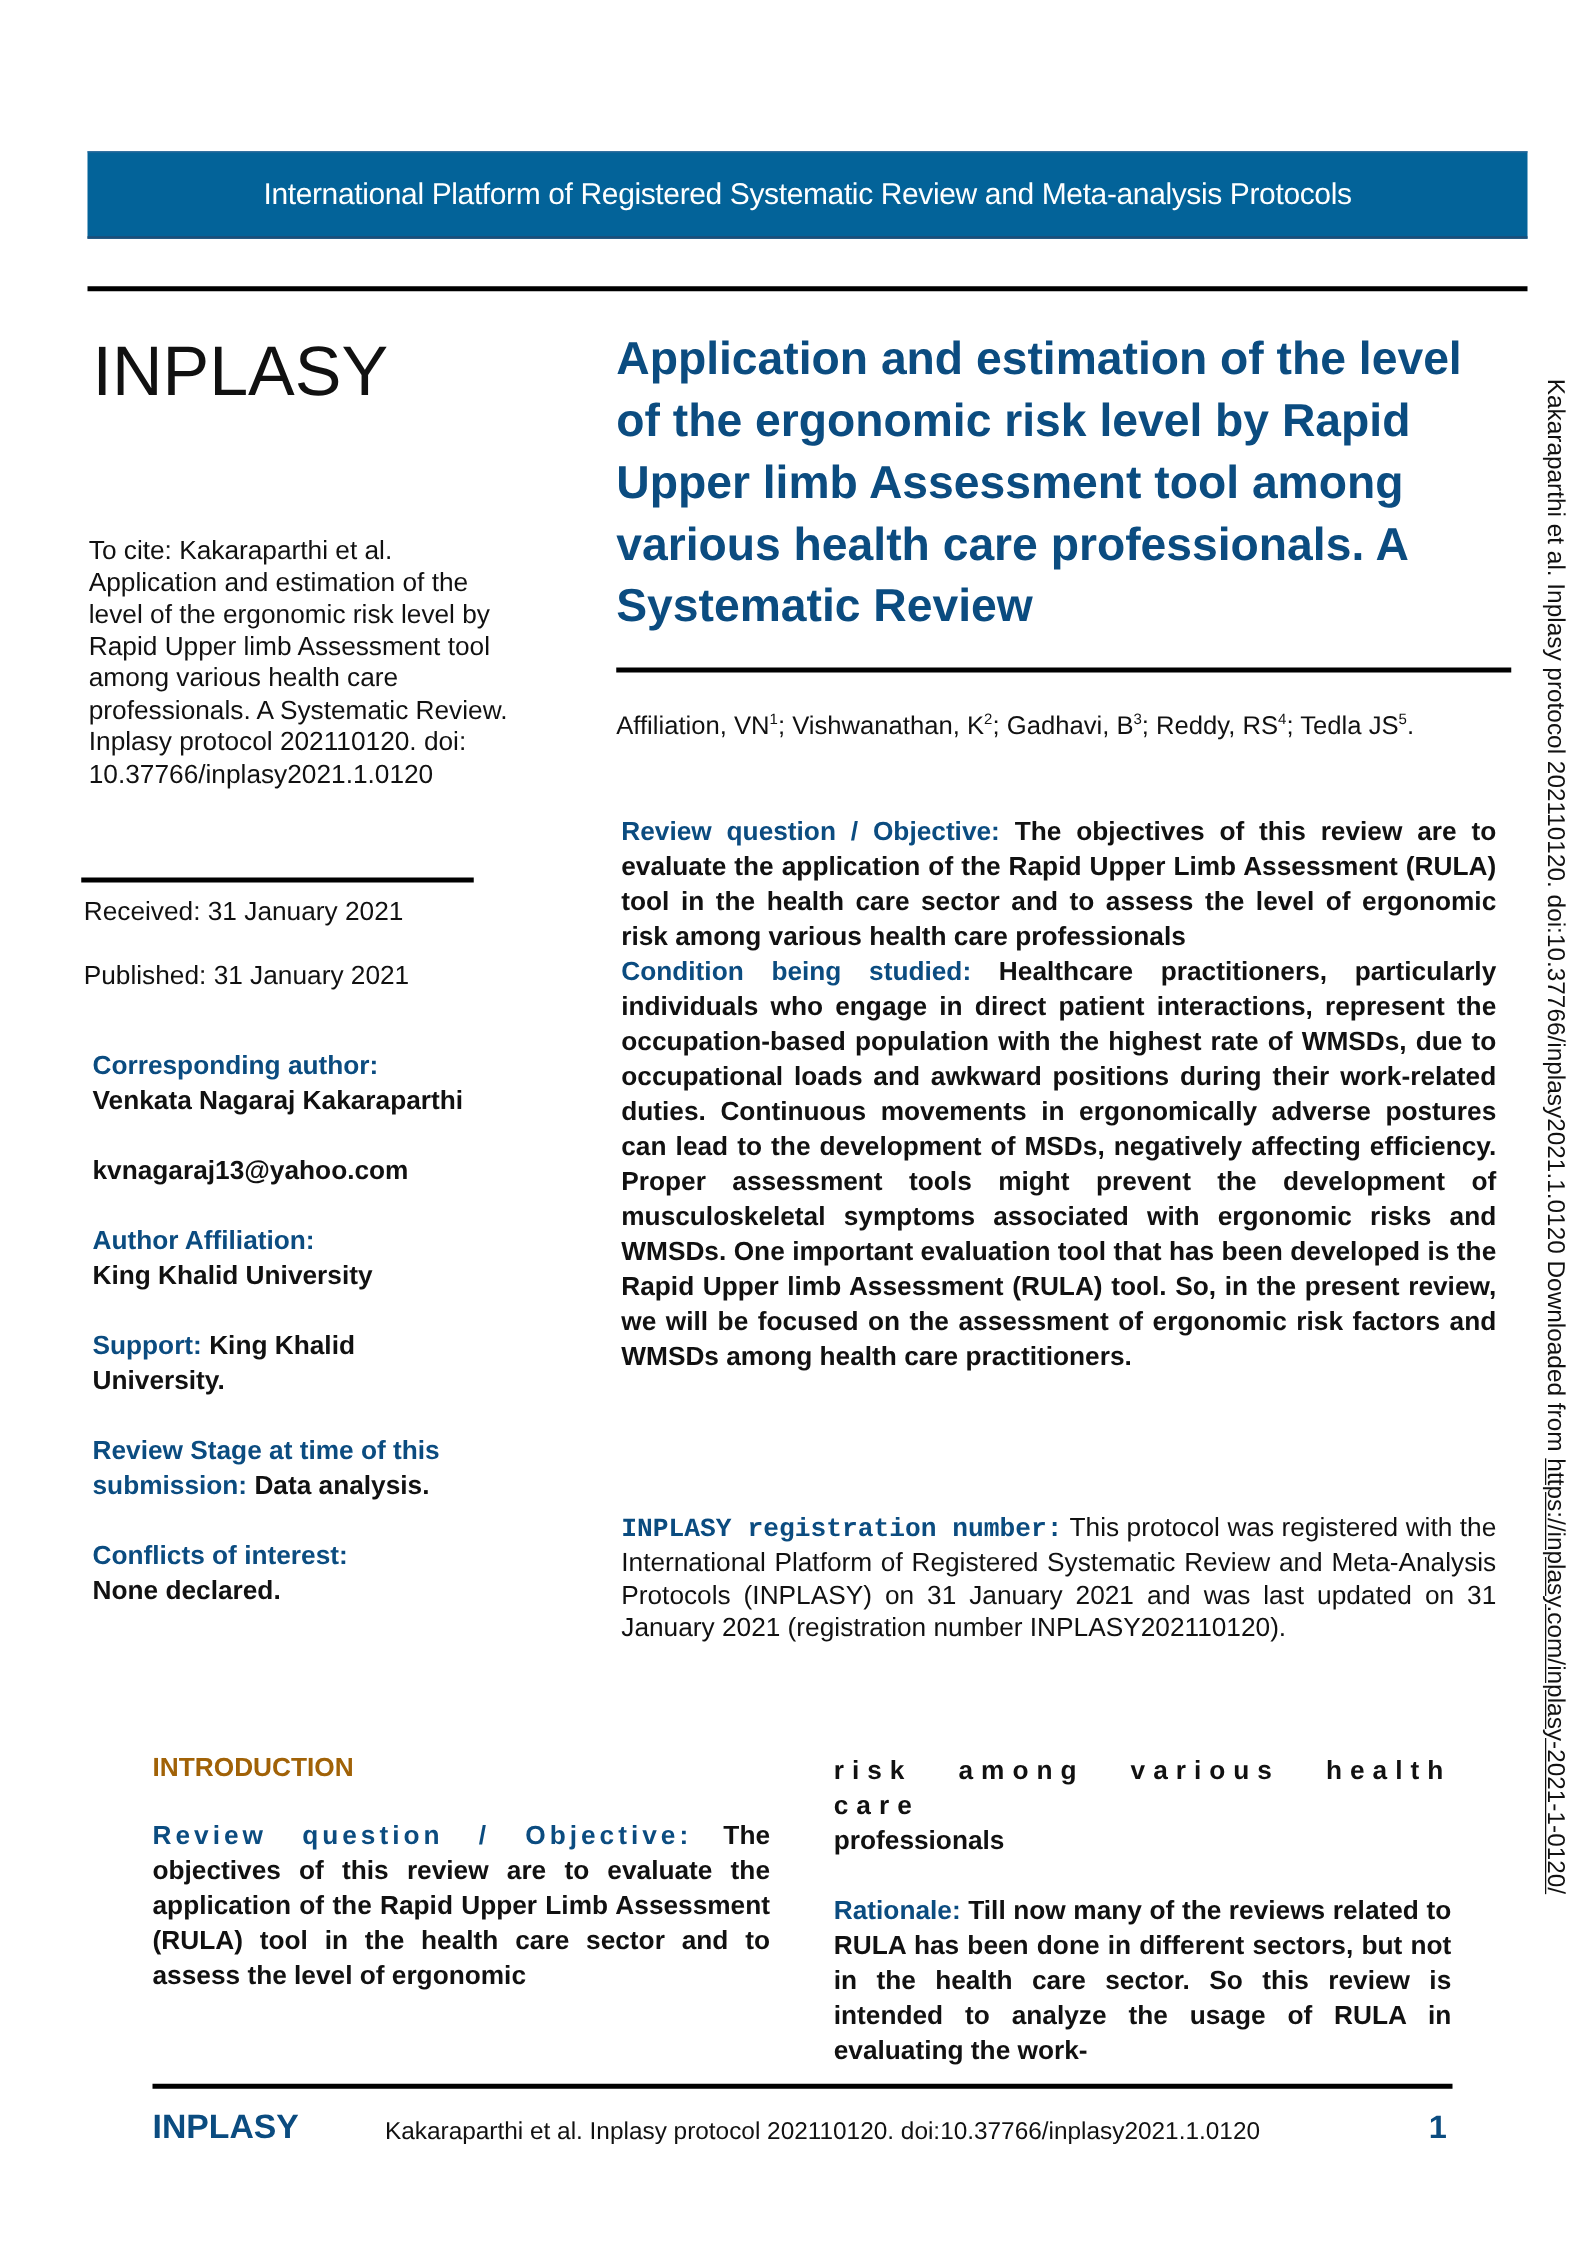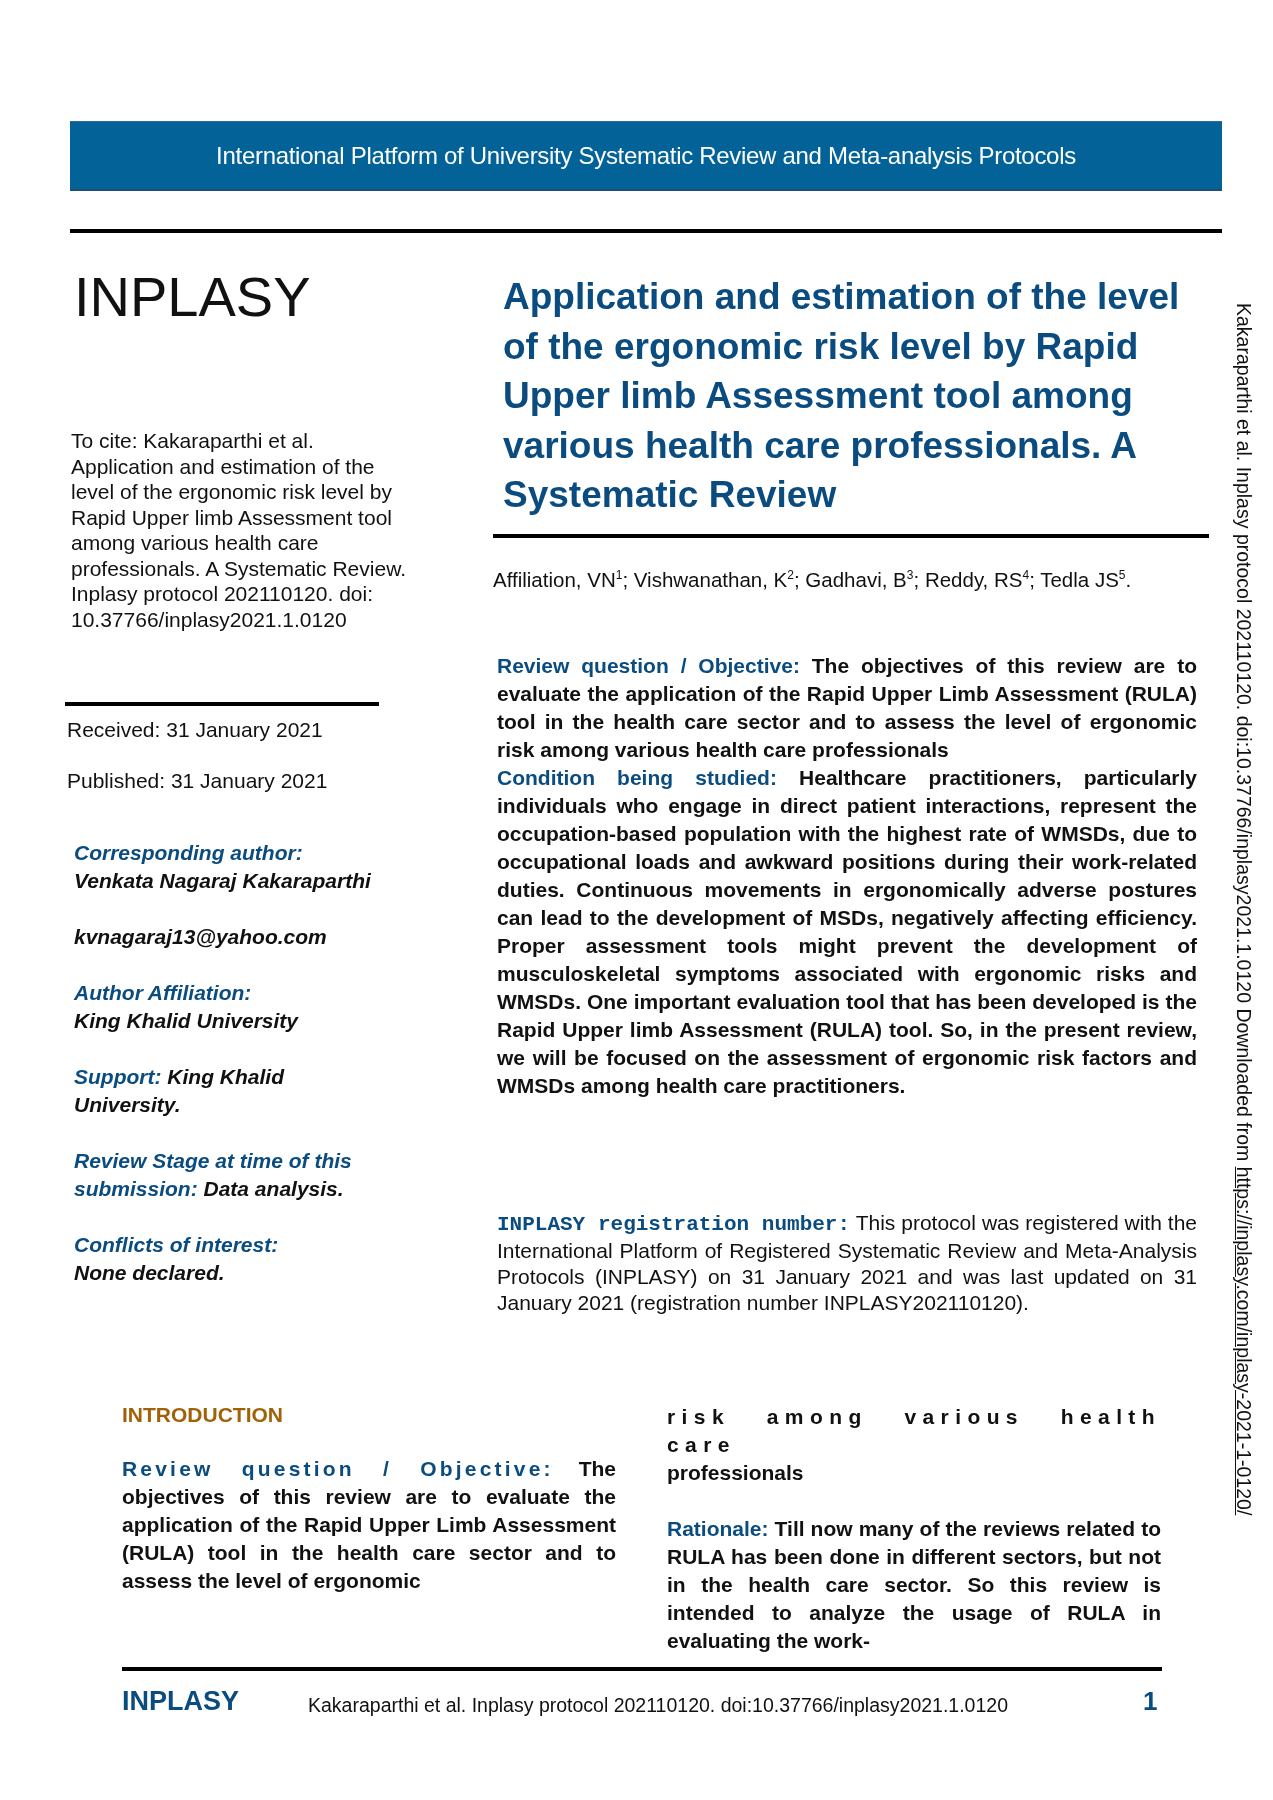--- a/index.html
+++ b/index.html
@@ -7,21 +7,21 @@
          font-family: "Liberation Sans", sans-serif; color: #111; }
   .abs { position: absolute; }
   .banner { left: 70px; top: 121px; width: 1152px; height: 67px; background: #036399;
             border-top: 1px solid #2f6a9a; border-bottom: 2px solid #1e4e78;
             display: flex; align-items: center; justify-content: center; }
   .banner span { color: #fff; font-size: 24px; letter-spacing: -0.3px; }
   .rule { background: #000; }
   .big-title { left: 74px; top: 264px; font-size: 56px; line-height: 66px; color: #111; font-weight: normal; }
   .cite { left: 71px; top: 428px; width: 345px; font-size: 21px; line-height: 25.5px; }
   .dates { left: 67px; font-size: 21px; text-align: right; }
-  .meta { left: 74px; width: 360px; font-size: 21px; line-height: 28px; font-weight: bold; font-style: italic; }
+  .meta { left: 74px; width: 360px; font-size: 21px; line-height: 28px; font-weight: bold; }
   .meta .lbl { color: #0b4c80; }
   .title { left: 493px; top: 262px; width: 700px; font-size: 37px; line-height: 49.5px;
            font-weight: bold; color: #0b4c80; }
   .authors { left: 493px; top: 562px; width: 705px; font-size: 20.5px; line-height: 26px; text-align: justify; }
   .authors sup { font-size: 12px; }
   .abstract { left: 497px; top: 652px; width: 700px; font-size: 21px; line-height: 28px;
               font-weight: bold; text-align: justify; }
   .abstract .lbl { color: #0b4c80; }
   .reg { left: 497px; top: 1210px; width: 700px; font-size: 21px; line-height: 26px; text-align: justify; }
   .reg .lbl { color: #0b4c80; font-weight: bold; font-family: Liberation Mono, monospace; }
@@ -36,21 +36,21 @@
   .footer-page { left: 1143px; top: 1686px; font-size: 26px; font-weight: bold; color: #0b4c80; }
   .side { left: 1255px; top: 303px; transform-origin: 0 0; transform: rotate(90deg);
           font-size: 19.5px; white-space: nowrap; color: #111; }
   .side a { color: #111; text-decoration: underline; }
   p { margin: 0; }
 </style>
 </head>
 <body>
 
 <div class="abs banner">
-  <span>International Platform of University Systematic Review and Meta-analysis Protocols</span>
+  <span>International Platform of Registered Systematic Review and Meta-analysis Protocols</span>
 </div>
 
 <div class="abs rule" style="left:70px;top:229px;width:1152px;height:4px;"></div>
 
 <div class="abs big-title">
   <div>INPLASY</div>
 </div>
 
 <p class="abs cite">To cite: Kakaraparthi et al. Application and estimation of the level of the ergonomic risk level by Rapid Upper limb Assessment tool among various health care professionals. A Systematic Review. Inplasy protocol 202110120. doi: 10.37766/inplasy2021.1.0120</p>
 
@@ -79,21 +79,21 @@
 
 <div class="abs meta" style="top:1147px;width:330px;">
   <span class="lbl">Review Stage at time of this submission:</span><span> Data analysis.</span>
 </div>
 
 <div class="abs meta" style="top:1231px;">
   <div class="lbl">Conflicts of interest:</div>
   <div>None declared.</div>
 </div>
 
-<h1 class="abs title" style="margin:10px;">Application and estimation of the level of the ergonomic risk level by Rapid Upper limb Assessment tool among various health care professionals. A Systematic Review</h1>
+<h1 class="abs title" style="margin:0;">Application and estimation of the level of the ergonomic risk level by Rapid Upper limb Assessment tool among various health care professionals. A Systematic Review</h1>
 
 <div class="abs rule" style="left:493px;top:534px;width:716px;height:4px;"></div>
 
 <p class="abs authors">
   <span><span>Affiliation, VN</span><sup>1</sup><span>; </span></span><span><span>Vishwanathan, K</span><sup>2</sup><span>; </span></span><span><span>Gadhavi, B</span><sup>3</sup><span>; </span></span><span><span>Reddy, RS</span><sup>4</sup><span>; </span></span><span><span>Tedla JS</span><sup>5</sup><span>.</span></span>
 </p>
 
 <div class="abs abstract">
   <p><span class="lbl">Review question / Objective:</span><span> The objectives of this review are to evaluate the application of the Rapid Upper Limb Assessment (RULA) tool in the health care sector and to assess the level of ergonomic risk among various health care professionals</span></p>
   <p><span class="lbl">Condition being studied:</span><span> Healthcare practitioners, particularly individuals who engage in direct patient interactions, represent the occupation-based population with the highest rate of WMSDs, due to occupational loads and awkward positions during their work-related duties. Continuous movements in ergonomically adverse postures can lead to the development of MSDs, negatively affecting efficiency. Proper assessment tools might prevent the development of musculoskeletal symptoms associated with ergonomic risks and WMSDs. One important evaluation tool that has been developed is the Rapid Upper limb Assessment (RULA) tool. So, in the present review, we will be focused on the assessment of ergonomic risk factors and WMSDs among health care practitioners.</span></p>

